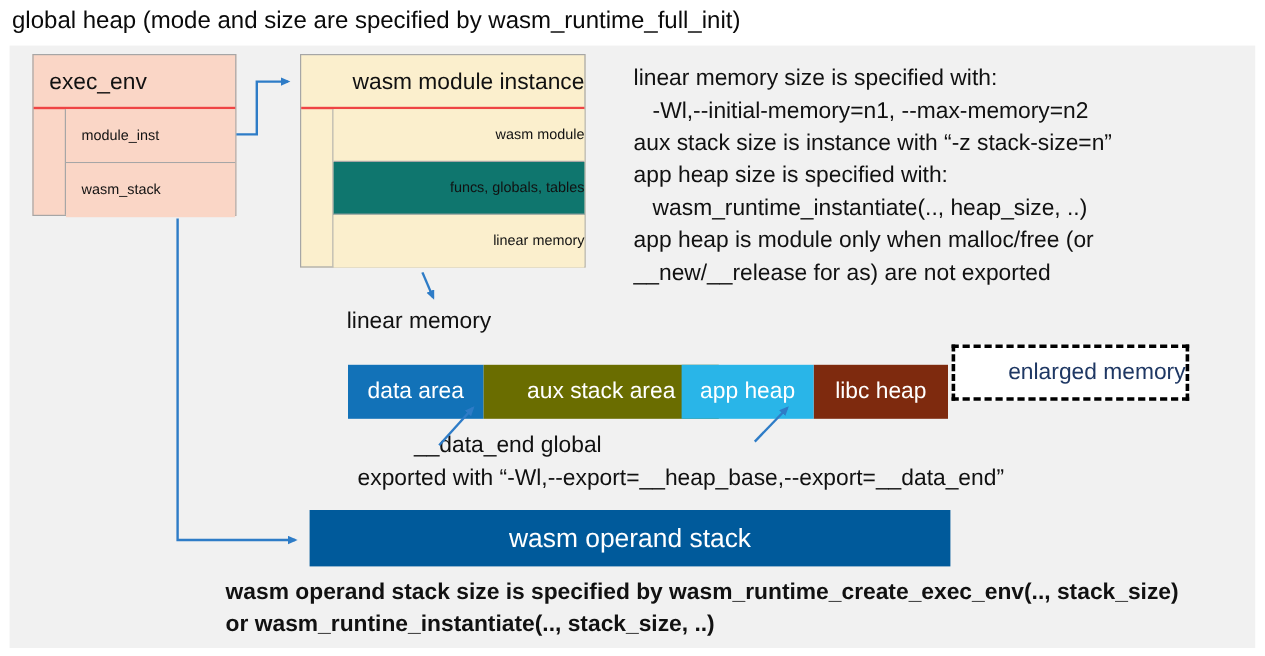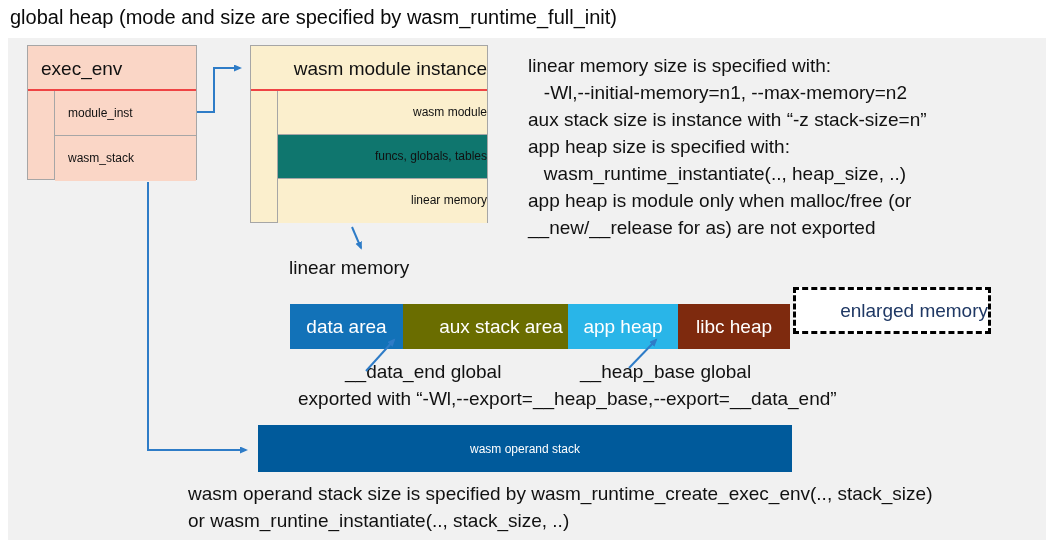--- a/index.html
+++ b/index.html
@@ -29,23 +29,23 @@
   #seg-aux{left:403px;width:196px;}
   #seg-appheap{left:568px;width:110px;}
   #seg-libc{left:678px;width:112px;}
   #seg-enlarged{position:absolute;left:793px;top:287px;width:198px;height:47px;background:#fff;border:3px dashed #000;box-sizing:border-box;font-size:19px;display:flex;align-items:center;justify-content:flex-end;}
 
   .ann{position:absolute;font-size:19px;white-space:nowrap;}
   #ann-dataend{left:305px;top:361px;margin-left:40px;}
   #ann-heapbase{left:580px;top:361px;}
   #ann-exported{left:298px;top:388px;}
 
-  #operand-stack{position:absolute;left:258px;top:425px;width:534px;height:47px;color:#fff;font-size:12px;display:flex;align-items:center;justify-content:center;}
+  #operand-stack{position:absolute;left:258px;top:425px;width:534px;height:47px;color:#fff;font-size:22px;display:flex;align-items:center;justify-content:center;}
   .bottom-notes{position:absolute;left:188px;top:480px;font-size:19px;line-height:27px;}
-  .bottom-notes div{white-space:pre-wrap;}
+  .bottom-notes div{white-space:pre-wrap;font-weight:bold;}
 
   svg.overlay{position:absolute;left:0;top:0;pointer-events:none;}
 </style>
 </head>
 <body>
 
 <div id="stage">
 
   <div class="title">global heap (mode and size are specified by wasm_runtime_full_init)</div>
 
@@ -81,21 +81,20 @@
   <div class="lm-label">linear memory</div>
   <div class="seg" id="seg-data" style="background: rgb(18, 114, 184);">data area</div>
   <div class="seg" id="seg-aux" style="background: rgb(106, 109, 0);">aux stack area</div>
   <div class="seg" id="seg-libc" style="background: rgb(126, 42, 14);">libc heap</div>
   <div class="seg" id="seg-appheap" style="background: rgb(41, 181, 232);">app heap</div>
   <div id="seg-enlarged">
     <span style="color: rgb(31, 56, 100);">enlarged memory</span>
   </div>
 
   <div class="ann" id="ann-dataend">__data_end global</div>
-  <div class="ann" id="ann-heapbase">__heap_base global</div>
   <div class="ann" id="ann-exported">exported with “-Wl,--export=__heap_base,--export=__data_end”</div>
 
   <div id="operand-stack" style="background: rgb(0, 90, 155);">
     <span>wasm operand stack</span>
   </div>
 
   <div class="bottom-notes">
     <div>wasm operand stack size is specified by wasm_runtime_create_exec_env(.., stack_size)</div>
     <div>or wasm_runtine_instantiate(.., stack_size, ..)</div>
   </div>

